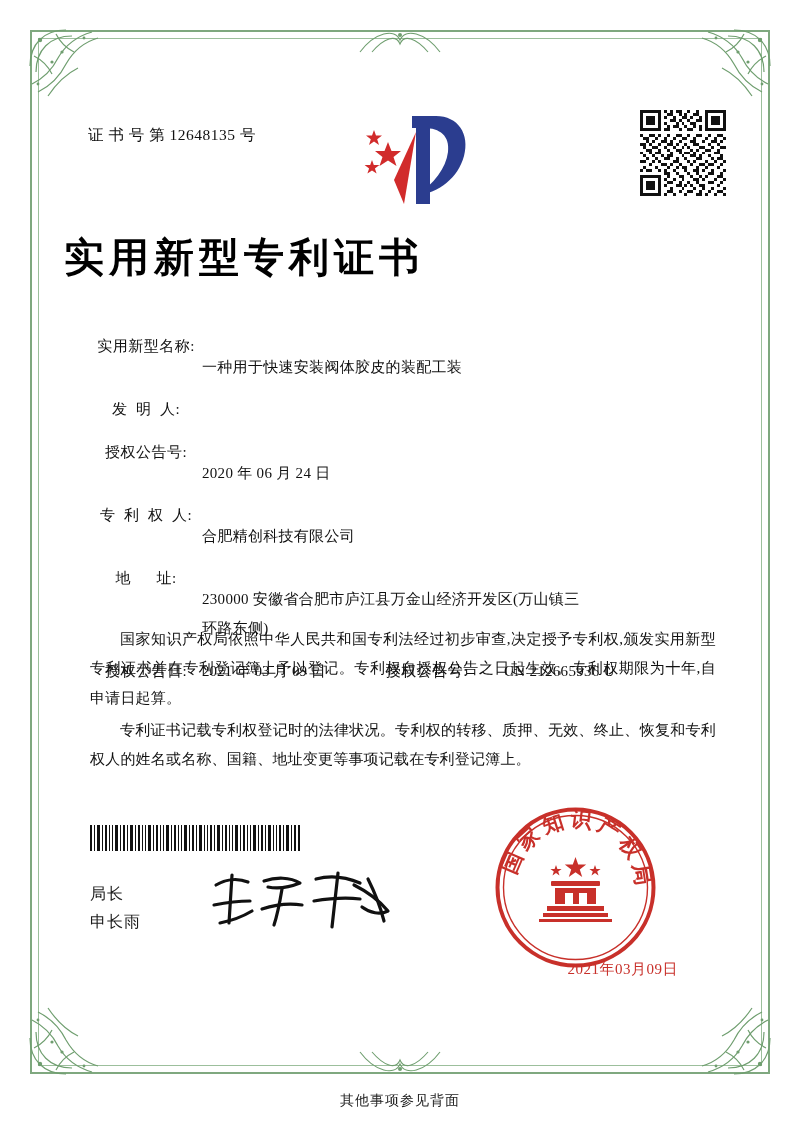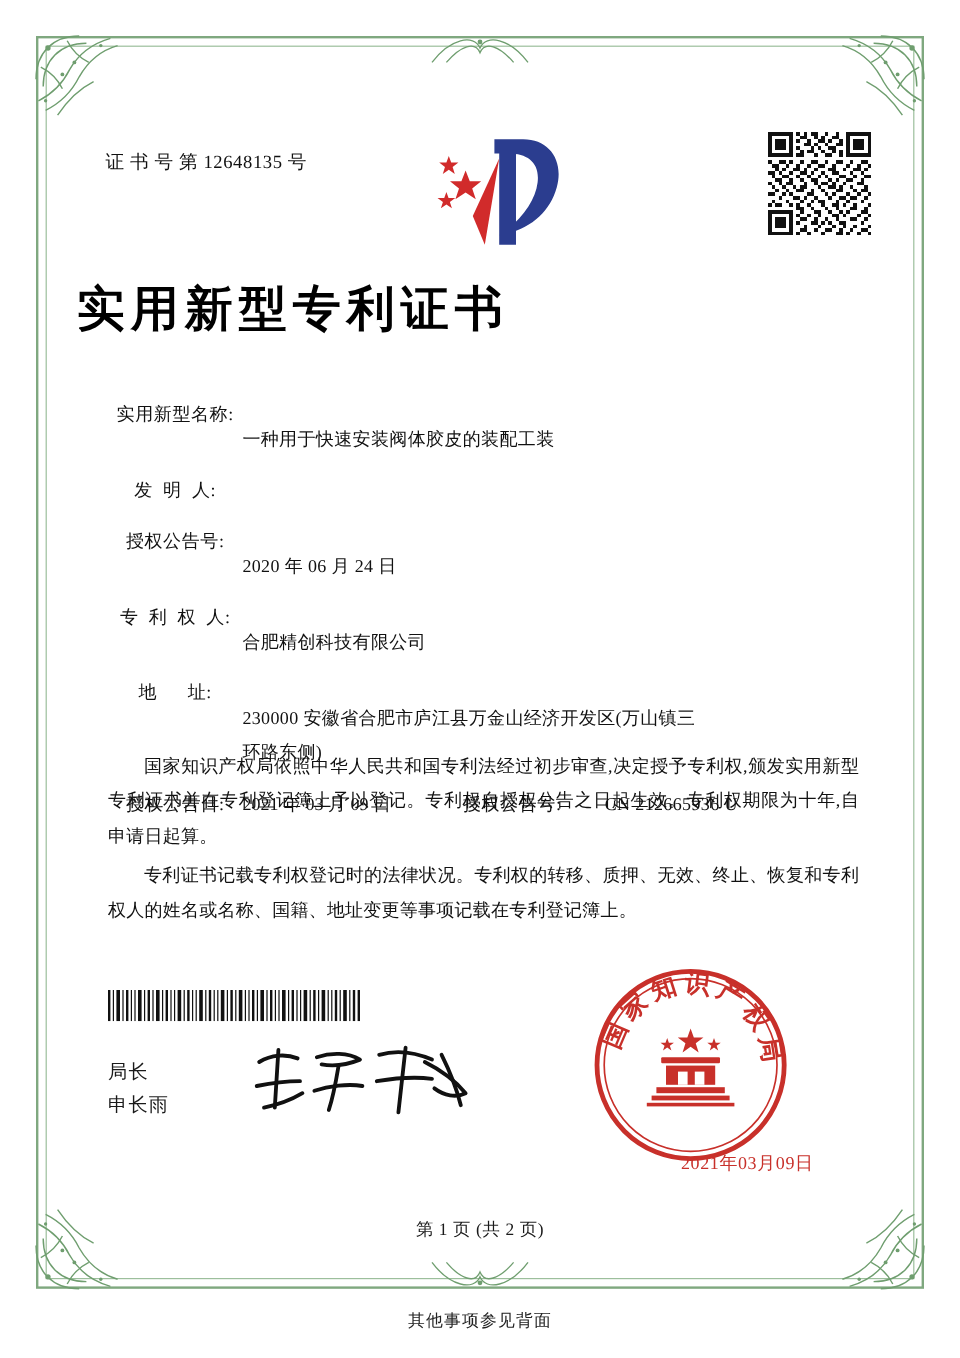--- a/index.html
+++ b/index.html
@@ -737,17 +737,16 @@
           <rect x="50" y="108" width="65" height="4"></rect>
           <rect x="46" y="114" width="73" height="3"></rect>
         </g>
         <rect x="72" y="88" width="8" height="11" fill="#fff"></rect>
         <rect x="86" y="88" width="8" height="11" fill="#fff"></rect>
       </svg>
     </div>
 
     <div class="seal-date">2021年03月09日</div>
 
-    <div class="page-num">第 1 页 (共 2 页)</div>
   </div>
 
   <div class="footnote">其他事项参见背面</div>
 </div>
 
 </body></html>

